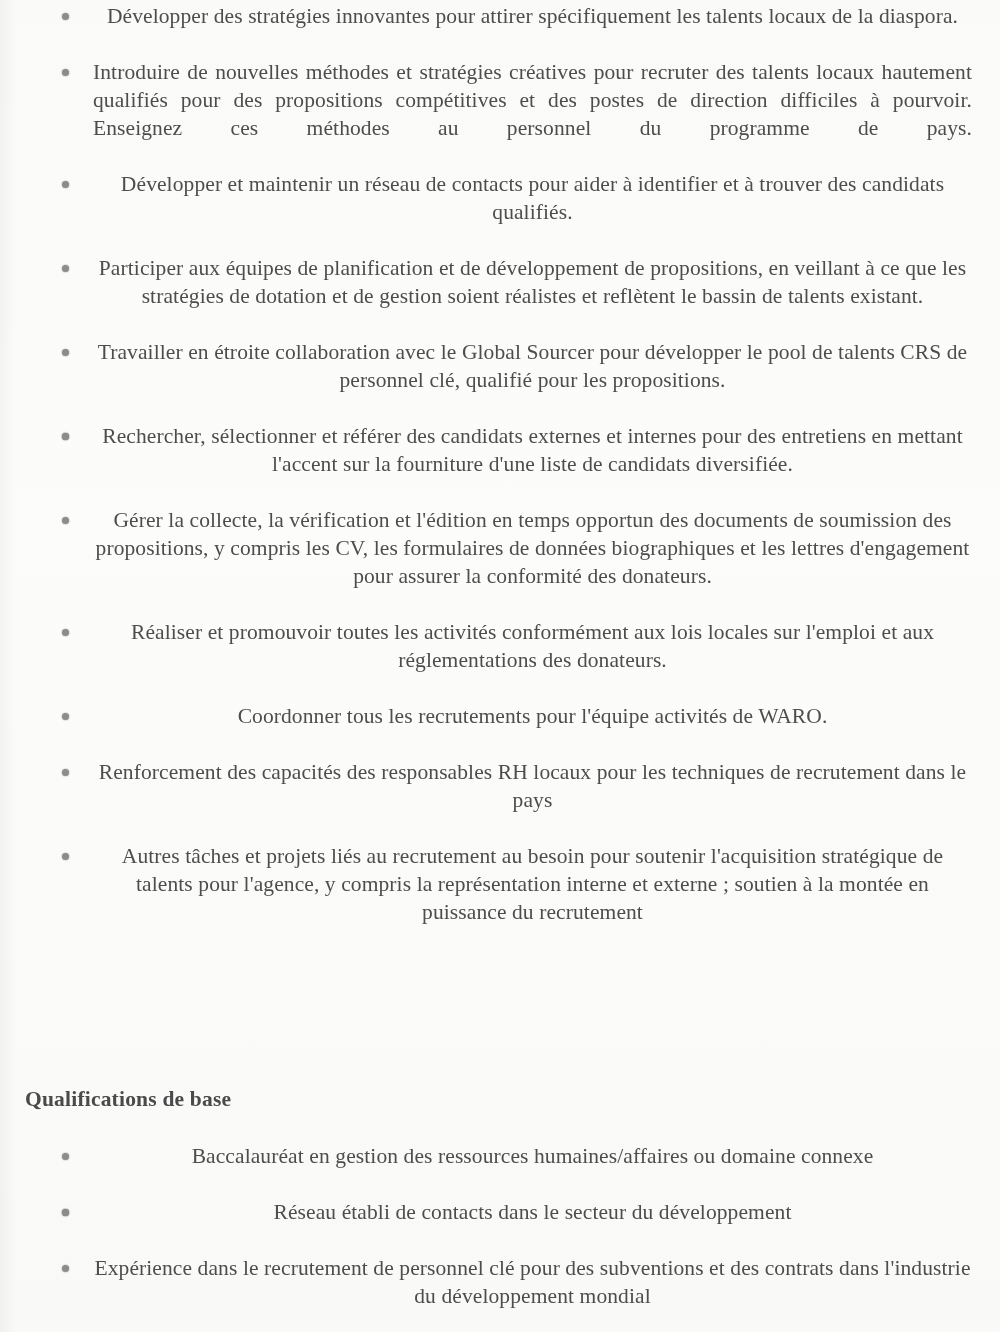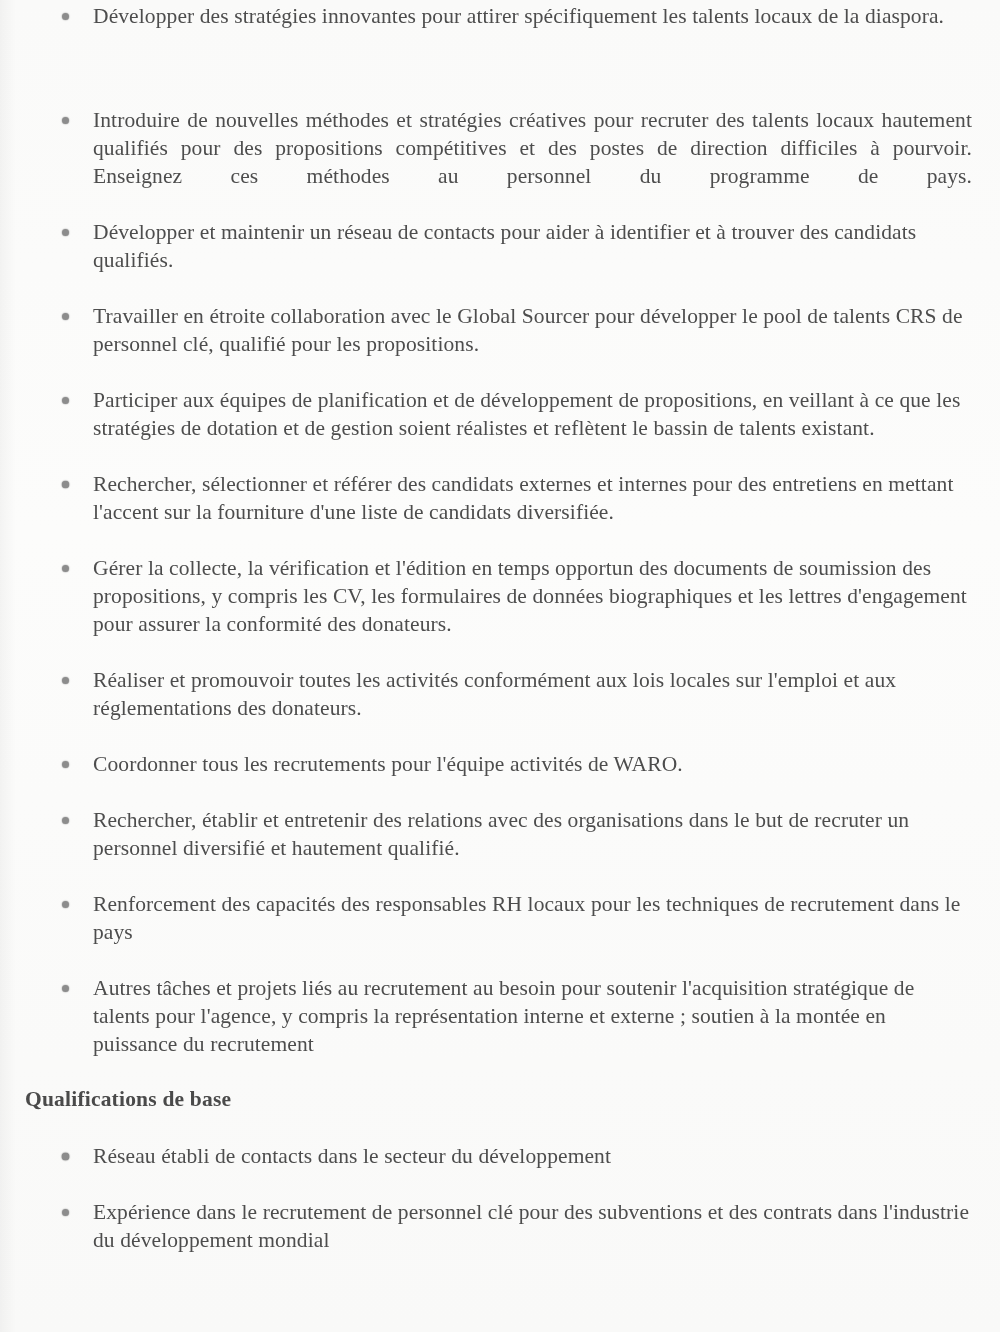--- a/index.html
+++ b/index.html
@@ -72,24 +72,23 @@
   
   ul.bullets > li > .li-text::after {
     content: "";
     display: inline-block;
     width: 100%;
   }
 
   
   li.justify-all > .li-text {
     text-align: justify;
-    margin-top: 48px;
   }
   li.ragged > .li-text {
-    text-align: left;
+    text-align: center;
   }
   li.ragged > .li-text::after { content: none; }
 
   
   .section-heading {
     position: absolute;
     left: 25px;
     font-size: 21.5px;
     line-height: 26px;
     font-weight: bold;
@@ -132,30 +131,30 @@
         <span class="li-text">Introduire de nouvelles méthodes et stratégies créatives pour recruter des talents locaux hautement qualifiés pour des propositions compétitives et des postes de direction difficiles à pourvoir. Enseignez ces méthodes au personnel du programme de pays.</span>
       </li>
 
       <li class="ragged">
         <span class="bullet-dot"></span>
         <span class="li-text">Développer et maintenir un réseau de contacts pour aider à identifier et à trouver des candidats qualifiés.</span>
       </li>
 
       <li class="ragged">
         <span class="bullet-dot"></span>
+        <span class="li-text">Participer aux équipes de planification et de développement de propositions, en veillant à ce que les stratégies de dotation et de gestion soient réalistes et reflètent le bassin de talents existant.</span>
+      </li>
+
+      <li class="ragged">
+        <span class="bullet-dot"></span>
         <span class="li-text">Travailler en étroite collaboration avec le Global Sourcer pour développer le pool de talents CRS de personnel clé, qualifié pour les propositions.</span>
       </li>
 
       <li class="ragged">
         <span class="bullet-dot"></span>
-        <span class="li-text">Participer aux équipes de planification et de développement de propositions, en veillant à ce que les stratégies de dotation et de gestion soient réalistes et reflètent le bassin de talents existant.</span>
-      </li>
-
-      <li class="ragged">
-        <span class="bullet-dot"></span>
       </li>
 
       <li class="ragged">
         <span class="bullet-dot"></span>
         <span class="li-text">Rechercher, sélectionner et référer des candidats externes et internes pour des entretiens en mettant l'accent sur la fourniture d'une liste de candidats diversifiée.</span>
       </li>
 
       <li class="ragged">
         <span class="bullet-dot"></span>
         <span class="li-text">Gérer la collecte, la vérification et l'édition en temps opportun des documents de soumission des propositions, y compris les CV, les formulaires de données biographiques et les lettres d'engagement pour assurer la conformité des donateurs.</span>
@@ -165,44 +164,41 @@
       <li class="ragged">
         <span class="bullet-dot"></span>
         <span class="li-text">Réaliser et promouvoir toutes les activités conformément aux lois locales sur l'emploi et aux réglementations des donateurs.</span>
       </li>
 
       <li class="ragged">
         <span class="bullet-dot"></span>
         <span class="li-text">Coordonner tous les recrutements pour l'équipe activités de WARO.</span>
       </li>
 
-      <li class="ragged">
-        <span class="bullet-dot"></span>
-        <span class="li-text">Rechercher, établir et entretenir des relations avec des organisations dans le but de recruter un personnel diversifié et hautement qualifié.</span>
-      </li>
 
 
       <li class="ragged">
         <span class="bullet-dot"></span>
         <span class="li-text">Renforcement des capacités des responsables RH locaux pour les techniques de recrutement dans le pays</span>
       </li>
 
       <li class="ragged">
         <span class="bullet-dot"></span>
         <span class="li-text">Autres tâches et projets liés au recrutement au besoin pour soutenir l'acquisition stratégique de talents pour l'agence, y compris la représentation interne et externe ; soutien à la montée en puissance du recrutement</span>
       </li>
 
     </ul>
 
     <div class="section-heading" id="qualifications-heading">Qualifications de base</div>
 
     <ul class="bullets" id="qualifications-list">
 
       <li class="ragged">
         <span class="bullet-dot"></span>
+        <span class="li-text">Baccalauréat en gestion des ressources humaines/affaires ou domaine connexe</span>
       </li>
 
       <li class="ragged">
         <span class="bullet-dot"></span>
       </li>
 
       <li class="ragged">
         <span class="bullet-dot"></span>
         <span class="li-text">Réseau établi de contacts dans le secteur du développement</span>
       </li>

